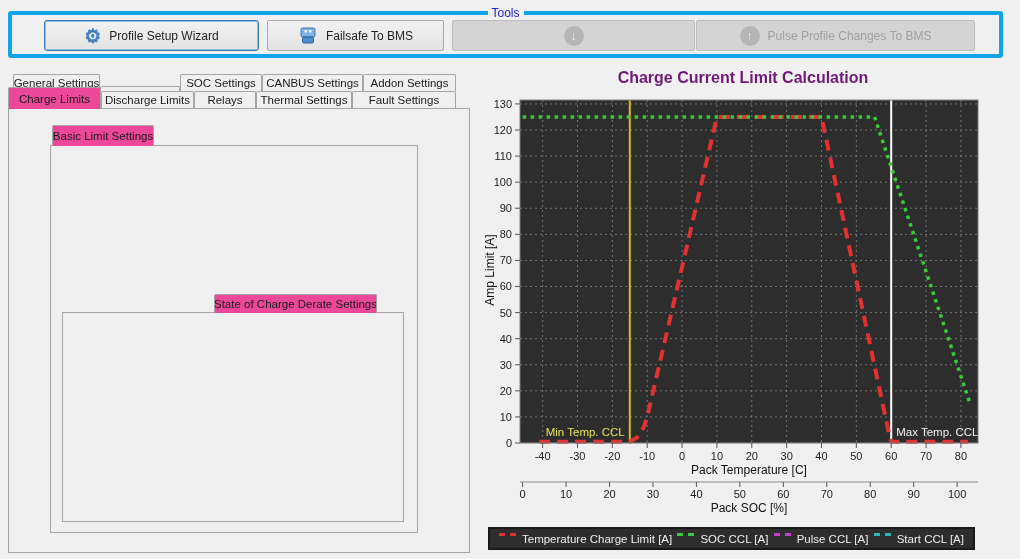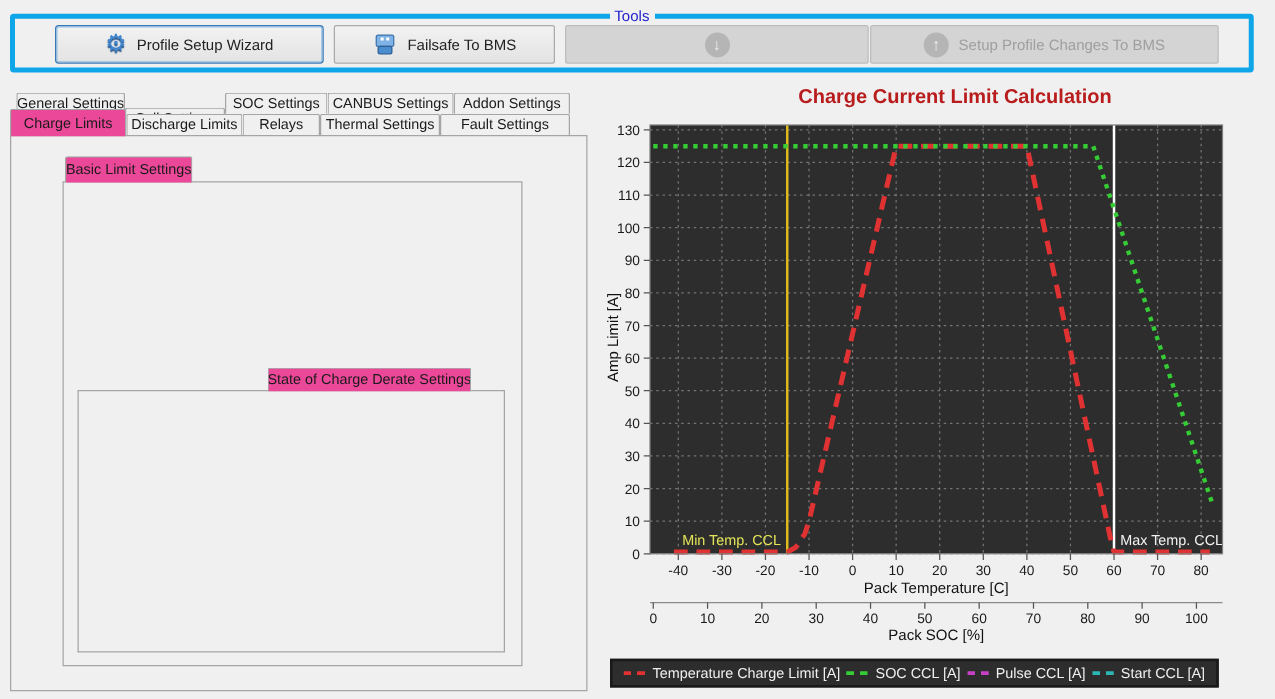--- a/index.html
+++ b/index.html
@@ -48,29 +48,29 @@
   .spin .arrows div { flex:1; background:#f1f1f1; position:relative; cursor:pointer; }
   .spin .arrows div + div { border-top:1px solid #c8c8c8; }
   .spin .arrows .up::after, .spin .arrows .dn::after { content:""; position:absolute; left:50%; top:50%;
     transform:translate(-50%,-50%); border-left:3px solid transparent; border-right:3px solid transparent; }
   .spin .arrows .up::after { border-bottom:4px solid #404040; }
   .spin .arrows .dn::after { border-top:4px solid #404040; }
   .cb { position:absolute; width:13px; height:13px; background:#fff; border:1px solid #6e6e6e; cursor:pointer; }
   .lab { position:absolute; font-size:11.5px; white-space:nowrap; }
   .note { position:absolute; font-size:11.5px; line-height:1.22; color:#111; }
   
-  .chart-title { position:absolute; left:525px; top:69px; width:478px; text-align:center;
-    font-size:16px; font-weight:bold; color:#b91c1c; }
+  .chart-title { position:absolute; left:504px; top:69px; width:478px; text-align:center;
+    font-size:16px; font-weight:bold; color:#701a75; }
   .ylab { position:absolute; left:410px; top:263px; width:160px; text-align:center;
     transform:rotate(-90deg); font-size:12px; color:#111; }
   .xlab { position:absolute; left:520px; width:458px; text-align:center; font-size:12px; color:#111; }
   #legend { position:absolute; left:488px; top:527px; width:487px; height:23px; background:#2d2d2d;
     border:2px solid #191919; display:flex; align-items:center; justify-content:space-between;
     padding:0 9px; }
-  .leg-item { display:flex; align-items:center; gap:6px; }
+  .leg-item { display:flex; gap:6px; }
   .leg-marker { display:inline-block; width:17px; height:3px; }
   .leg-label { color:#efefef; font-size:11.5px; white-space:nowrap; }
 </style>
 </head>
 <body>
 
 <div id="app">
 
   <div class="tools-group">
     <span class="tools-caption">Tools</span>
@@ -85,21 +85,21 @@
         <rect x="11" y="3" width="2.4" height="2.4" fill="#ffffff"></rect>
         <rect x="4.5" y="10" width="11" height="6" rx="1.5" fill="#4a8ed0" stroke="#2d5f95"></rect>
       </svg>
       <span>Failsafe To BMS</span>
     </div>
     <div class="btn disabled" style="left:440px;width:243px;">
       <span class="circ-ic">↓</span>
     </div>
     <div class="btn disabled" style="left:684px;width:279px;">
       <span class="circ-ic">↑</span>
-      <span>Setup Profile Changes To BMS</span>
+      <span>Pulse Profile Changes To BMS</span>
     </div>
   </div>
 
   <div class="tab" style="left:13px;top:74px;width:87px;">General Settings</div>
   <div class="tab" style="left:100px;top:74px;width:80px;margin-top:12px;">Cell Settings</div>
   <div class="tab" style="left:180px;top:74px;width:82px;">SOC Settings</div>
   <div class="tab" style="left:262px;top:74px;width:101px;">CANBUS Settings</div>
   <div class="tab" style="left:363px;top:74px;width:93px;">Addon Settings</div>
 
   <div class="tab sel" style="left:8px;top:87px;width:93px;height:22px;">Charge Limits</div>

